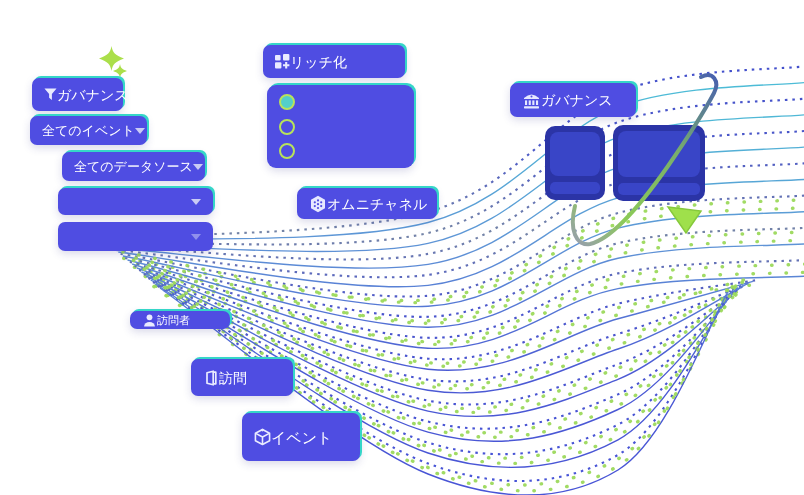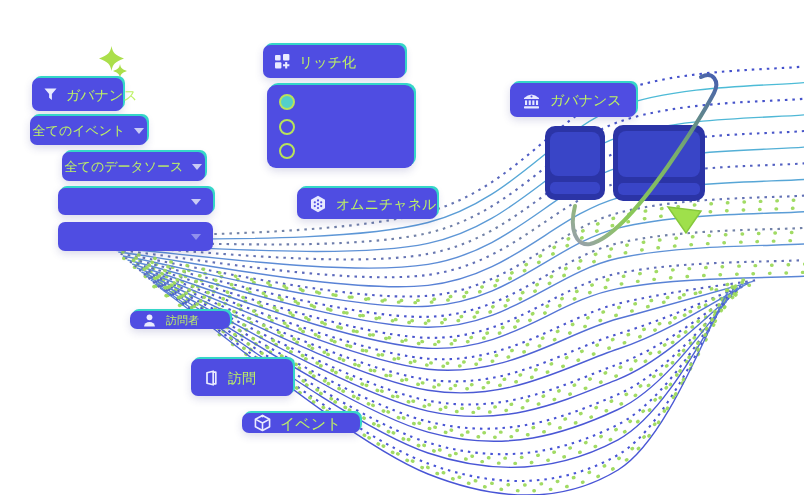--- a/index.html
+++ b/index.html
@@ -6,41 +6,41 @@
   .stage{
     position:relative;width:804px;height:495px;overflow:hidden;background:#ffffff;
     font-family:"Liberation Sans","DejaVu Sans",sans-serif;
   }
   .stage svg{display:block;}
   #waves{position:absolute;left:0;top:0;z-index:0;}
   #swoosh{position:absolute;left:0;top:0;z-index:3;pointer-events:none;}
   .sparkle{position:absolute;z-index:2;}
 
   .btn{
-    position:absolute;z-index:2;display:flex;align-items:center;gap:9px;
-    background:#4f4de2;color:#bef264;border-radius:7px;padding:0 12px;
+    position:absolute;z-index:2;display:flex;align-items:center;
+    background:#4f4de2;color:#ffffff;border-radius:7px;padding:0 12px;
     box-shadow:2px -2px 0 0 #35d6c8,0 3px 8px rgba(50,50,140,.18);
     box-sizing:border-box;cursor:pointer;white-space:nowrap;
   }
   .btn .lbl{line-height:1;}
-  .dropdown{justify-content:center;padding-left:12px;}
+  .dropdown{justify-content:flex-start;padding-left:12px;}
   .caret{width:0;height:0;border-left:5px solid transparent;border-right:5px solid transparent;
     border-top:6px solid #c9cbf4;margin-left:auto;flex:none;}
 
   #btn-filter{left:32px;top:78px;width:91px;height:33px;font-size:14px;}
   #dd-events{left:30px;top:116px;width:117px;height:29px;font-size:13px;}
   #dd-datasource{left:62px;top:152px;width:143px;height:29px;font-size:13px;}
   #dd-empty-1{left:58px;top:188px;width:155px;height:27px;font-size:13px;}
   #dd-empty-2{left:58px;top:222px;width:155px;height:29px;font-size:13px;box-shadow:0 3px 8px rgba(50,50,140,.18);}
   #btn-enrich{left:263px;top:45px;width:142px;height:33px;font-size:14px;}
   #btn-omni{left:297px;top:188px;width:140px;height:31px;font-size:14px;}
   #btn-governance{left:510px;top:83px;width:126px;height:34px;font-size:14px;z-index:2;}
   #btn-visitors{left:130px;top:311px;width:100px;height:18px;font-size:11px;}
   #btn-visits{left:191px;top:359px;width:102px;height:37px;font-size:14px;}
-  #btn-events{left:242px;top:413px;width:118px;height:20px;font-size:15px;}
+  #btn-events{left:242px;top:413px;width:118px;height:48px;font-size:15px;}
 
   #radio-panel{
     position:absolute;left:267px;top:85px;width:147px;height:83px;z-index:2;
     background:#4f4de2;border-radius:9px;display:flex;flex-direction:column;
     justify-content:space-evenly;padding-left:12px;box-sizing:border-box;
     box-shadow:2px -2px 0 0 #35d6c8,0 3px 8px rgba(50,50,140,.18);
   }
   .radio{width:12px;height:12px;border-radius:50%;border:2px solid #b8e35a;background:transparent;cursor:pointer;}
   .radio.selected{background:#53cfc9;}
 

